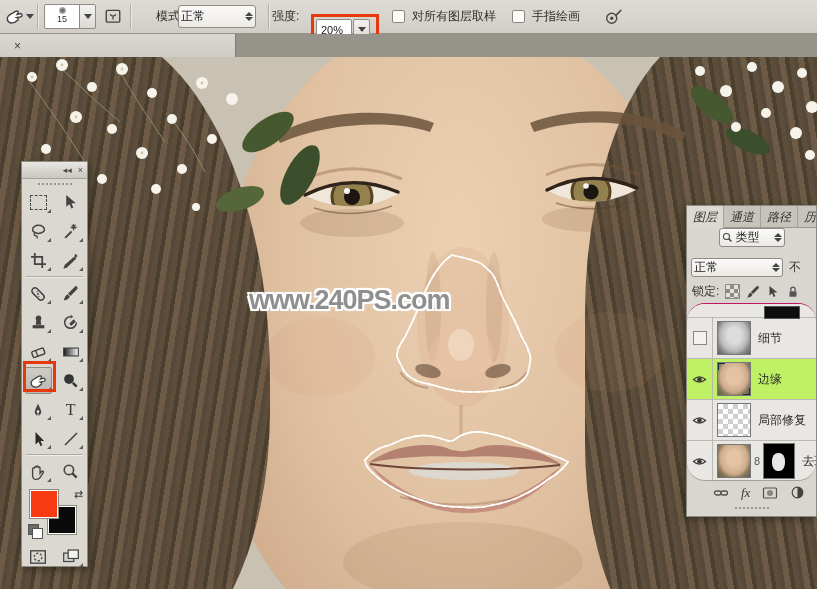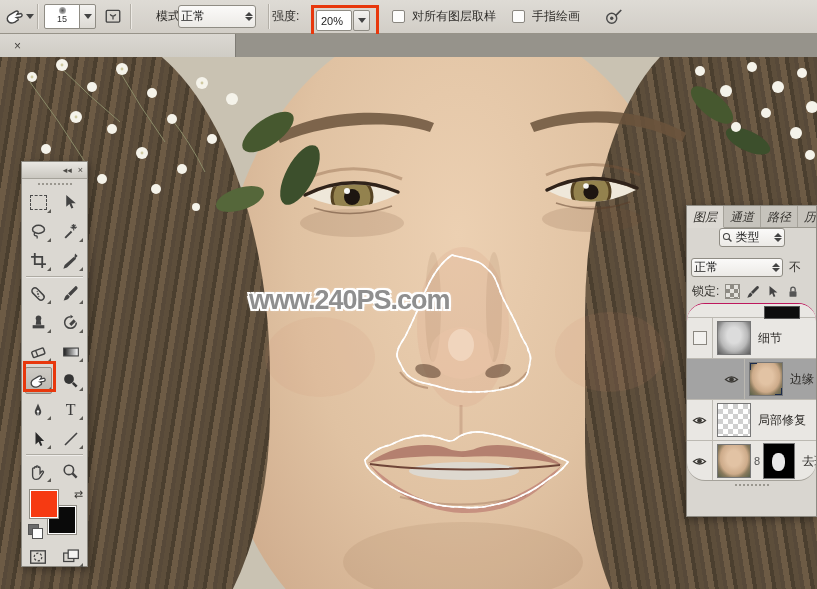--- a/index.html
+++ b/index.html
@@ -75,21 +75,21 @@
   #ltabs{height:21px;background:#c6c3bc;display:flex;border-bottom:1px solid #9b988f;}
   .ltab{font-size:12px;color:#35332f;padding:3px 6px 2px;border-right:1px solid #a5a29a;white-space:nowrap;font-style:italic;}
   .ltab.active{background:#dcd9d3;border-bottom:1px solid #dcd9d3;margin-bottom:-1px;}
   #lfilter{height:26px;display:flex;align-items:center;gap:7px;padding:0 4px;flex-direction:column;}
   #typedd{width:66px;height:19px;}
   #lblend{height:26px;display:flex;align-items:center;gap:6px;padding:0 4px;}
   #blenddd{width:92px;height:19px;}
   #llock{height:23px;display:flex;align-items:center;gap:6px;padding:0 5px;font-size:12px;color:#35332f;}
   #llist{background:#e9e7e3;border-top:1px solid #be185d;border-bottom:1px solid #a5a29a;height:176px;overflow:hidden;border-radius:18px;}
   .lrow{height:40px;display:flex;align-items:center;border-bottom:1px solid #bcb9b2;position:relative;}
-  .lrow.sel{background:#a3a3a3;padding-left:32px;}
+  .lrow.sel{background:#bef264;}
   .eyecol{width:25px;height:100%;display:flex;align-items:center;justify-content:center;border-right:1px solid #bcb9b2;flex:none;}
   .thumb{width:34px;height:34px;margin-left:4px;border:1px solid #777;box-sizing:border-box;flex:none;position:relative;overflow:hidden;}
   .thumb.facecolor{background:radial-gradient(ellipse at 50% 42%,#e2c3a4 0 30%,#cdab8a 60%,#8a7a5d 75%,#57604a 100%);}
   .thumb.facegray{background:radial-gradient(ellipse at 50% 42%,#dcdcdc 0 30%,#b9b9b9 60%,#8d8d8d 75%,#5c5c5c 100%);}
   .thumb.checker{background:
       linear-gradient(45deg,#cfcfcf 25%,transparent 25%,transparent 75%,#cfcfcf 75%),
       linear-gradient(45deg,#cfcfcf 25%,#fff 25%,#fff 75%,#cfcfcf 75%);
       background-size:10px 10px;background-position:0 0,5px 5px;}
   .thumb.selmark:before,.thumb.selmark:after{content:"";position:absolute;width:6px;height:6px;border:2px solid #1b2a4a;}
   .thumb.selmark:before{left:-1px;top:-1px;border-right:none;border-bottom:none;}
@@ -259,21 +259,21 @@
     <div class="dd abs" style="left:178px;top:5px;width:78px;height:23px">
       <span>正常</span>
       <span class="udarrow">
           <i class="up"></i>
           <i class="dn"></i>
         </span>
     </div>
     <div class="sep abs" style="left:268px"></div>
 
     <span class="lbl abs" style="left:272px">强度:</span>
-    <div class="redbox abs" style="left:311px;top:5px;width:62px;height:29px">
+    <div class="redbox abs" style="left:311px;top:14px;width:62px;height:29px">
       <div class="fielddd abs" style="left:2px;top:2px;width:36px;height:21px">
         <span>20%</span>
       </div>
       <div class="arrbtn abs" style="left:39px;top:2px;width:17px;height:21px">
           <i></i>
         </div>
     </div>
 
     <div class="cb abs" style="left:392px;top:10px"></div>
     <span class="lbl abs" style="left:412px">对所有图层取样</span>
@@ -636,18 +636,30 @@
             </svg>
           </div>
         <div class="thumb facecolor"></div>
         <span class="linkg">8</span>
         <div class="maskthumb">
             <div class="blob"></div>
           </div>
         <span class="lname">去斑</span>
       </div>
     </div>
+    <div id="lbottom">
+      <svg class="ic" width="16" height="16">
+          <use href="#i-link"></use>
+        </svg>
+      <span class="fx">fx</span>
+      <svg class="ic" width="16" height="16">
+          <use href="#i-maskic"></use>
+        </svg>
+      <svg class="ic" width="15" height="15">
+          <use href="#i-adj"></use>
+        </svg>
+    </div>
     <div id="lgrip">
         <div class="gripdots"></div>
       </div>
   </div>
 
 </div>
 
 </body></html>

